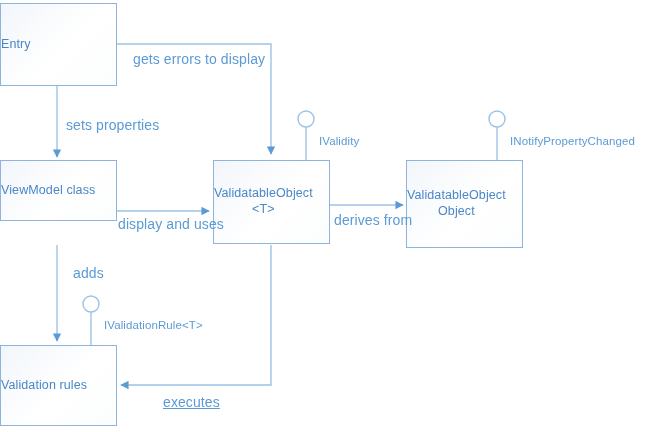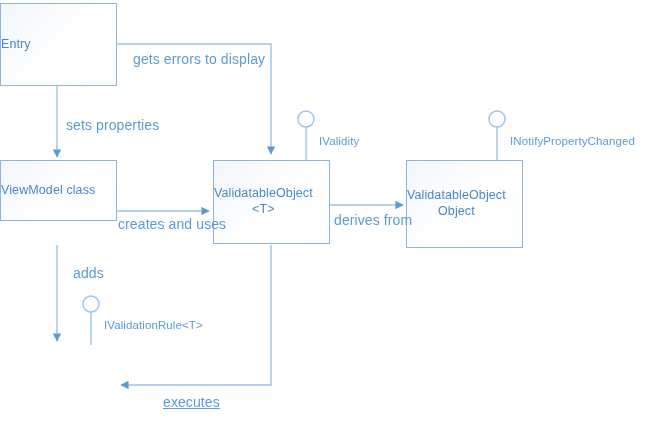--- a/index.html
+++ b/index.html
@@ -124,26 +124,29 @@
   <div class="node" style="left:213px; top:160px; width:117px; height:84px;">
     <span class="node-label">ValidatableObject
 &lt;T&gt;</span>
   </div>
 
   <div class="node" style="left:406px; top:160px; width:117px; height:88px;">
     <span class="node-label">ValidatableObject
 Object</span>
   </div>
 
+  <div class="node" style="left:0px; top:345px; width:117px; height:81px;">
+    <span class="node-label">Validation rules</span>
+  </div>
 
   <div class="edge-label" style="left:133px; top:52px;">gets errors to display</div>
 
   <div class="edge-label" style="left:66px; top:118px;">sets properties</div>
 
-  <div class="edge-label" style="left:118px; top:217px;">creates and uses</div>
+  <div class="edge-label" style="left:118px; top:217px;">display and uses</div>
 
   <div class="edge-label" style="left:334px; top:213px;">derives from</div>
 
   <div class="edge-label" style="left:73px; top:266px;">adds</div>
 
   <div class="edge-label" style="left:163px; top:395px;text-decoration:underline;">executes</div>
 
   <div class="iface-label" style="left:319px; top:136px;">IValidity</div>
 
   <div class="iface-label" style="left:510px; top:136px;">INotifyPropertyChanged</div>

